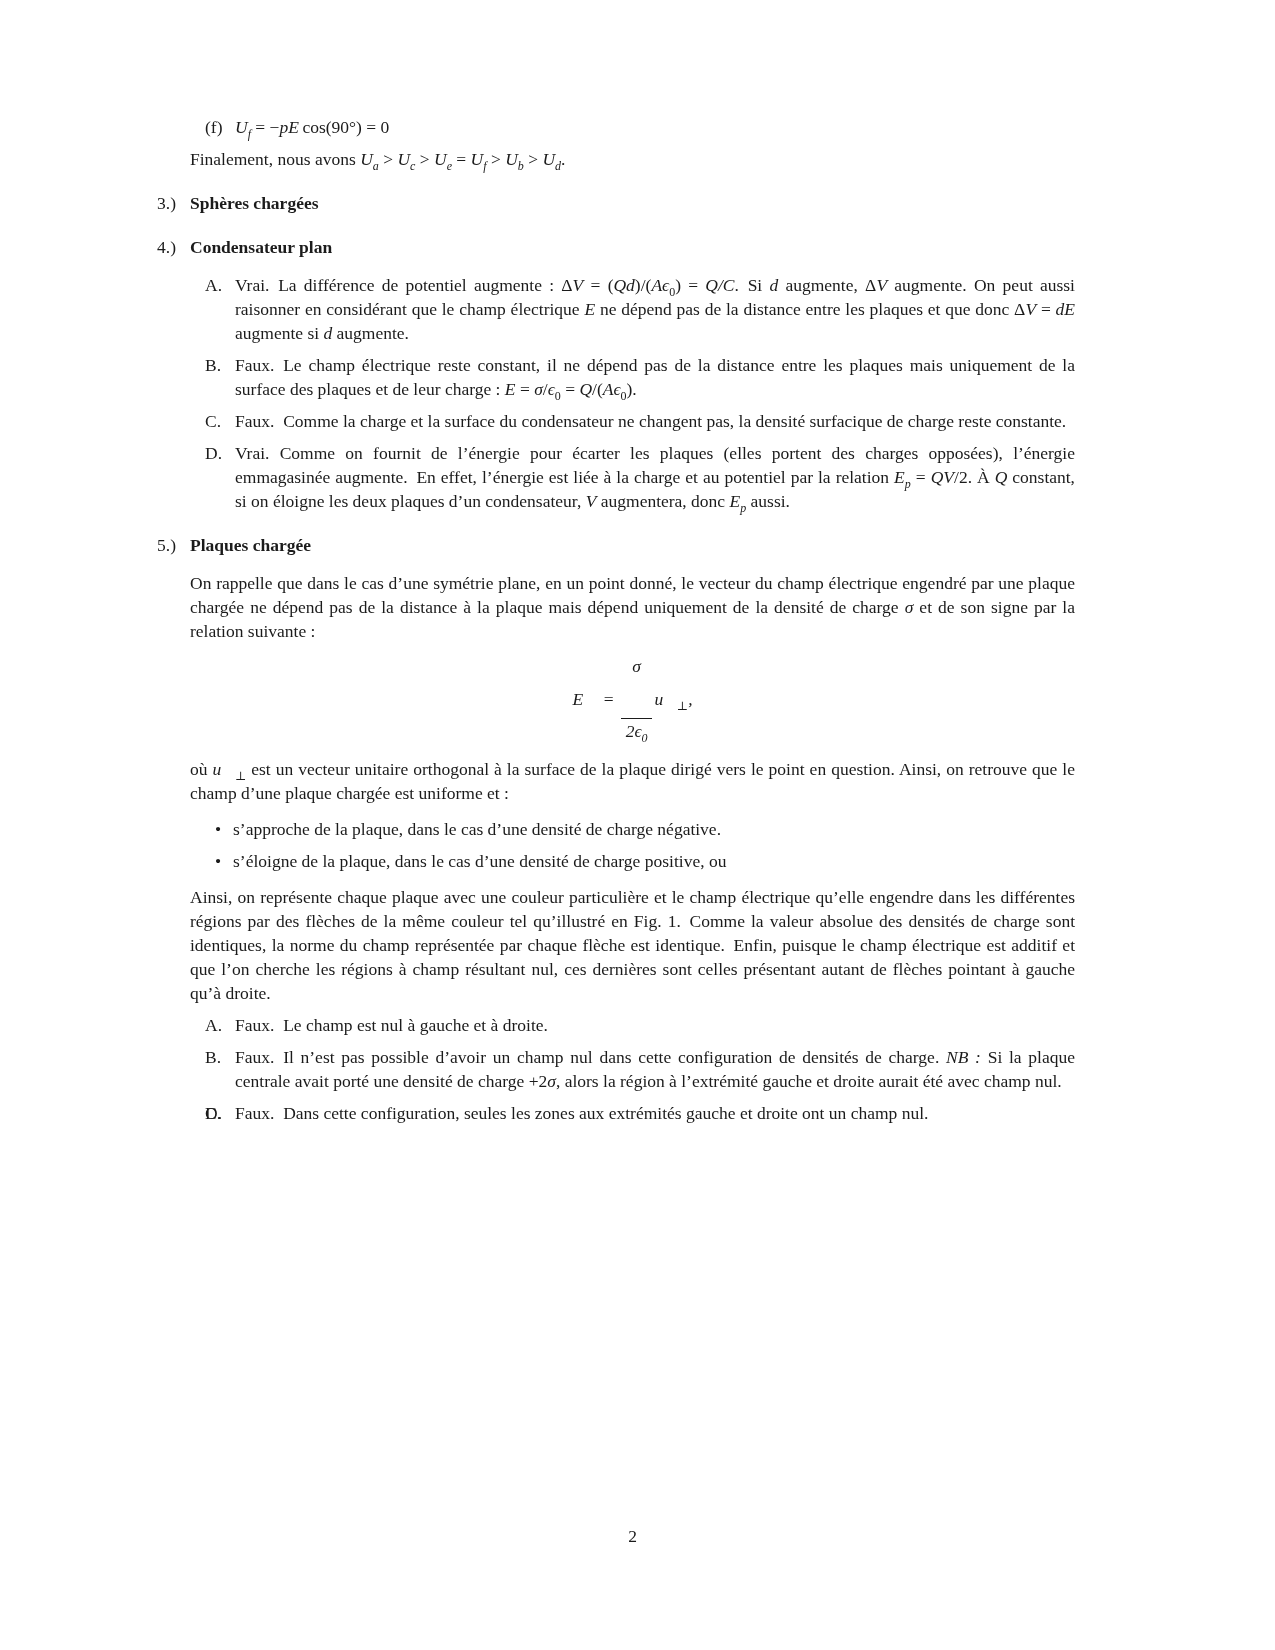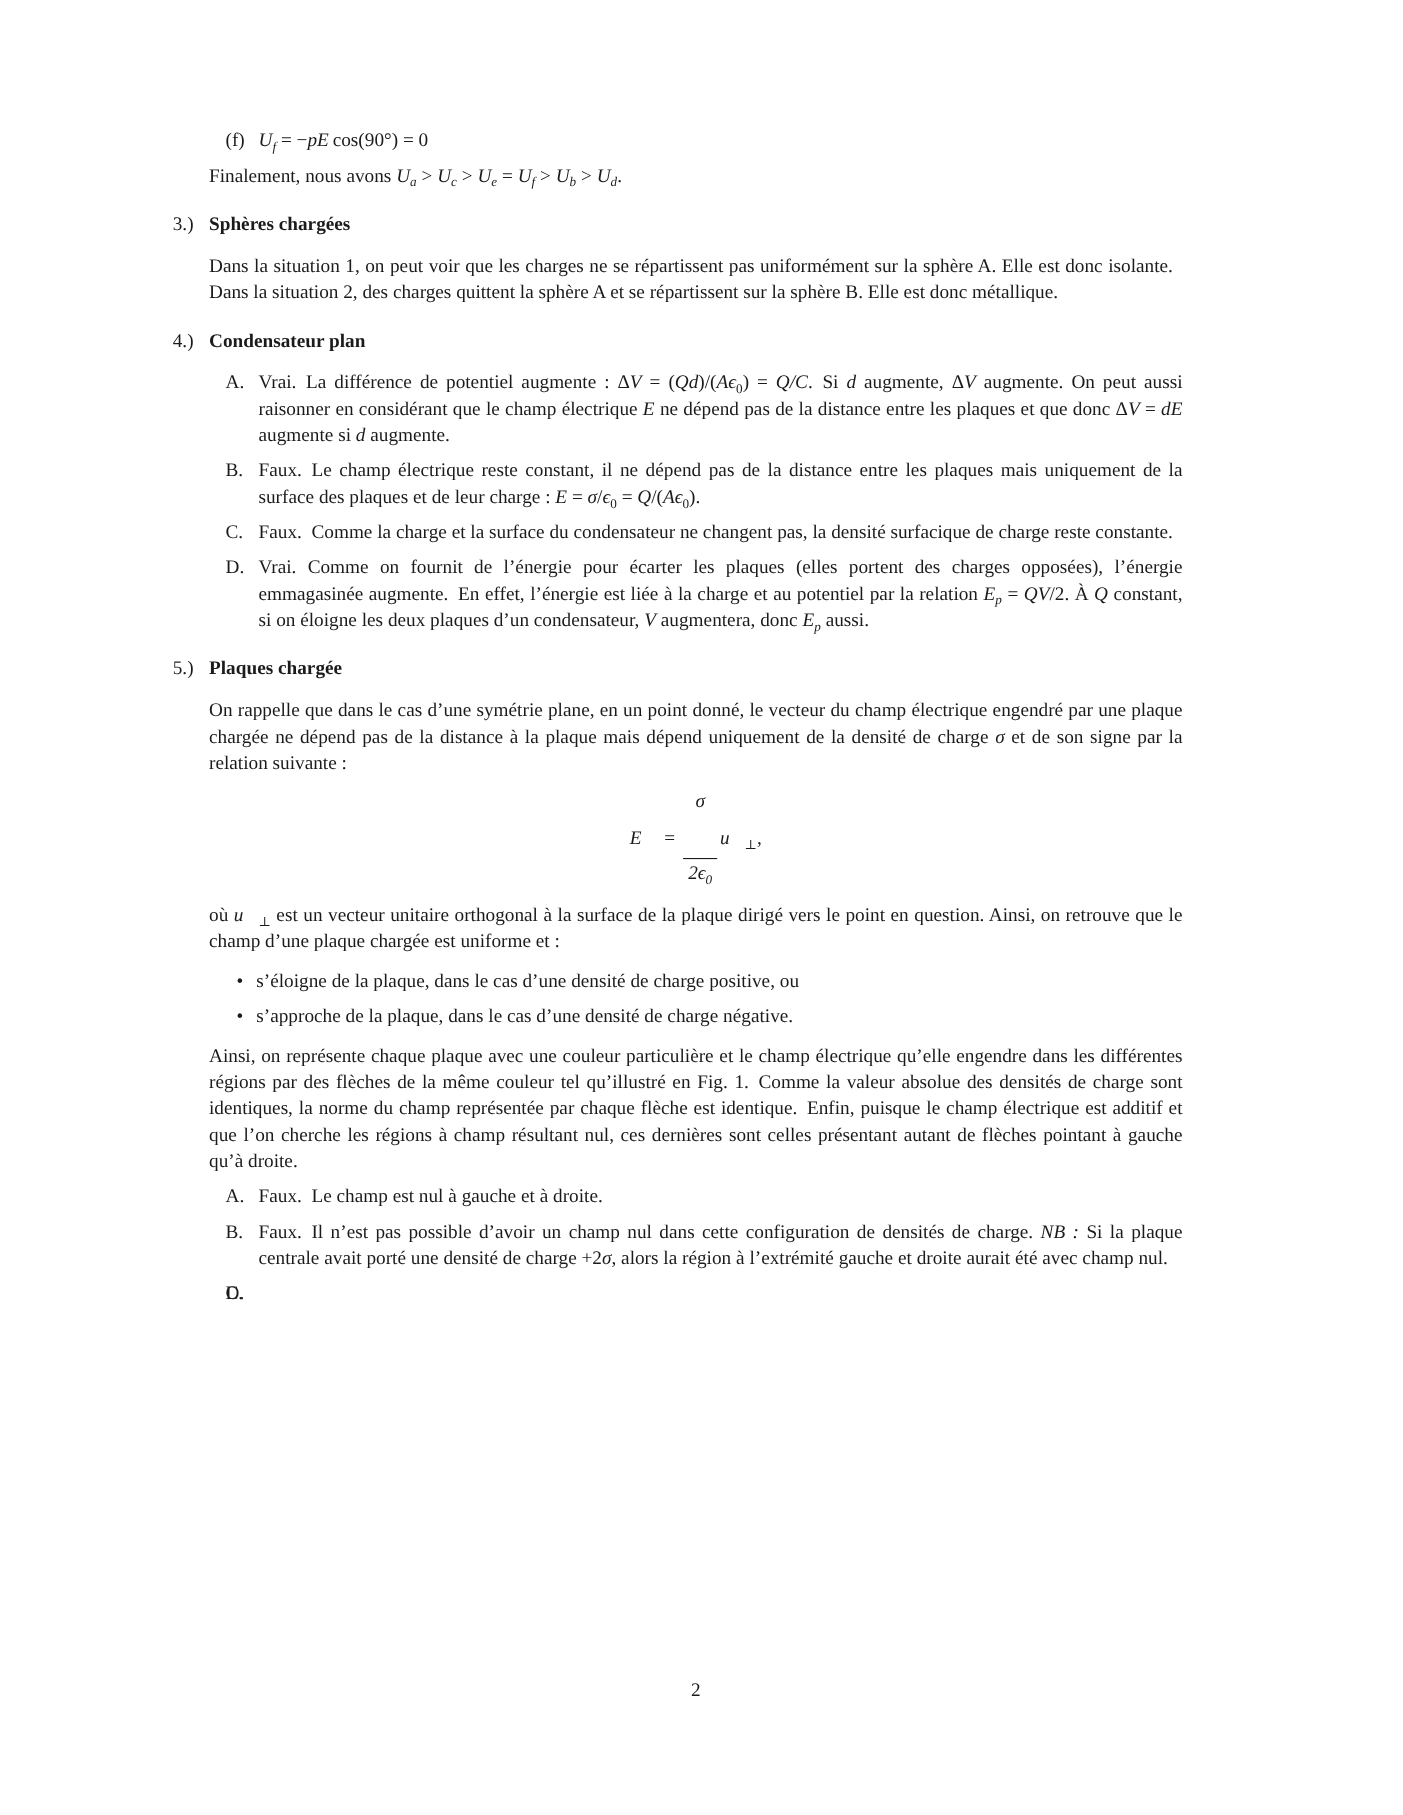--- a/index.html
+++ b/index.html
@@ -106,21 +106,20 @@
       <span><i>U<sub>f</sub></i> = −<i>pE</i> cos(90°) = 0</span>
     </div>
 
     <p class="para conclusion">Finalement, nous avons <i>U<sub>a</sub></i> &gt; <i>U<sub>c</sub></i> &gt; <i>U<sub>e</sub></i> = <i>U<sub>f</sub></i> &gt; <i>U<sub>b</sub></i> &gt; <i>U<sub>d</sub></i>.</p>
 
     <section class="sec">
       <div class="sec-head">
         <span class="sec-num">3.)</span>
         <span class="sec-title">Sphères chargées</span>
       </div>
-      <p class="para">Dans la situation 1, on peut voir que les charges ne se répartissent pas uniformément sur la sphère A. Elle est donc isolante. Dans la situation 2, des charges quittent la sphère A et se répartissent sur la sphère B. Elle est donc métallique.</p>
     </section>
 
     <section class="sec">
       <div class="sec-head">
         <span class="sec-num">4.)</span>
         <span class="sec-title">Condensateur plan</span>
       </div>
       <div class="enum-item">
         <span class="enum-label">A.</span>
         <span>Vrai. La différence de potentiel augmente : Δ<i>V</i> = (<i>Qd</i>)/(<i>Aϵ</i><sub>0</sub>) = <i>Q/C</i>. Si <i>d</i> augmente, Δ<i>V</i> augmente. On peut aussi raisonner en considérant que le champ électrique <i>E</i> ne dépend pas de la distance entre les plaques et que donc Δ<i>V</i> = <i>dE</i> augmente si <i>d</i> augmente.</span>
@@ -152,37 +151,38 @@
         <span class="frac">
           <span class="num math">σ</span>
           <span class="den math">2ϵ<sub>0</sub></span>
         </span>
         <span class="eq-rhs math">u⃗<sub>⊥</sub>,</span>
       </div>
 
       <p class="para">où <i>u⃗</i><sub>⊥</sub> est un vecteur unitaire orthogonal à la surface de la plaque dirigé vers le point en question. Ainsi, on retrouve que le champ d’une plaque chargée est uniforme et :</p>
 
       <ul class="bullets">
+        <li>s’approche de la plaque, dans le cas d’une densité de charge négative.</li>
         <li>s’éloigne de la plaque, dans le cas d’une densité de charge positive, ou</li>
-        <li>s’approche de la plaque, dans le cas d’une densité de charge négative.</li>
       </ul>
 
       <p class="para">Ainsi, on représente chaque plaque avec une couleur particulière et le champ électrique qu’elle engendre dans les différentes régions par des flèches de la même couleur tel qu’illustré en Fig. 1. Comme la valeur absolue des densités de charge sont identiques, la norme du champ représentée par chaque flèche est identique. Enfin, puisque le champ électrique est additif et que l’on cherche les régions à champ résultant nul, ces dernières sont celles présentant autant de flèches pointant à gauche qu’à droite.</p>
 
       <div class="enum-item">
         <span class="enum-label">A.</span>
         <span>Faux. Le champ est nul à gauche et à droite.</span>
       </div>
       <div class="enum-item">
         <span class="enum-label">B.</span>
         <span>Faux. Il n’est pas possible d’avoir un champ nul dans cette configuration de densités de charge. <i>NB :</i> Si la plaque centrale avait porté une densité de charge +2<i>σ</i>, alors la région à l’extrémité gauche et droite aurait été avec champ nul.</span>
       </div>
       <div class="enum-item">
         <span class="enum-label">C.</span>
       </div>
       <div class="enum-item">
         <span class="enum-label">D.</span>
+        <span>Faux. Dans cette configuration, seules les zones aux extrémités gauche et droite ont un champ nul.</span>
       </div>
     </section>
   </div>
 
   <div class="footer">2</div>
 </div>
 
 </body></html>

